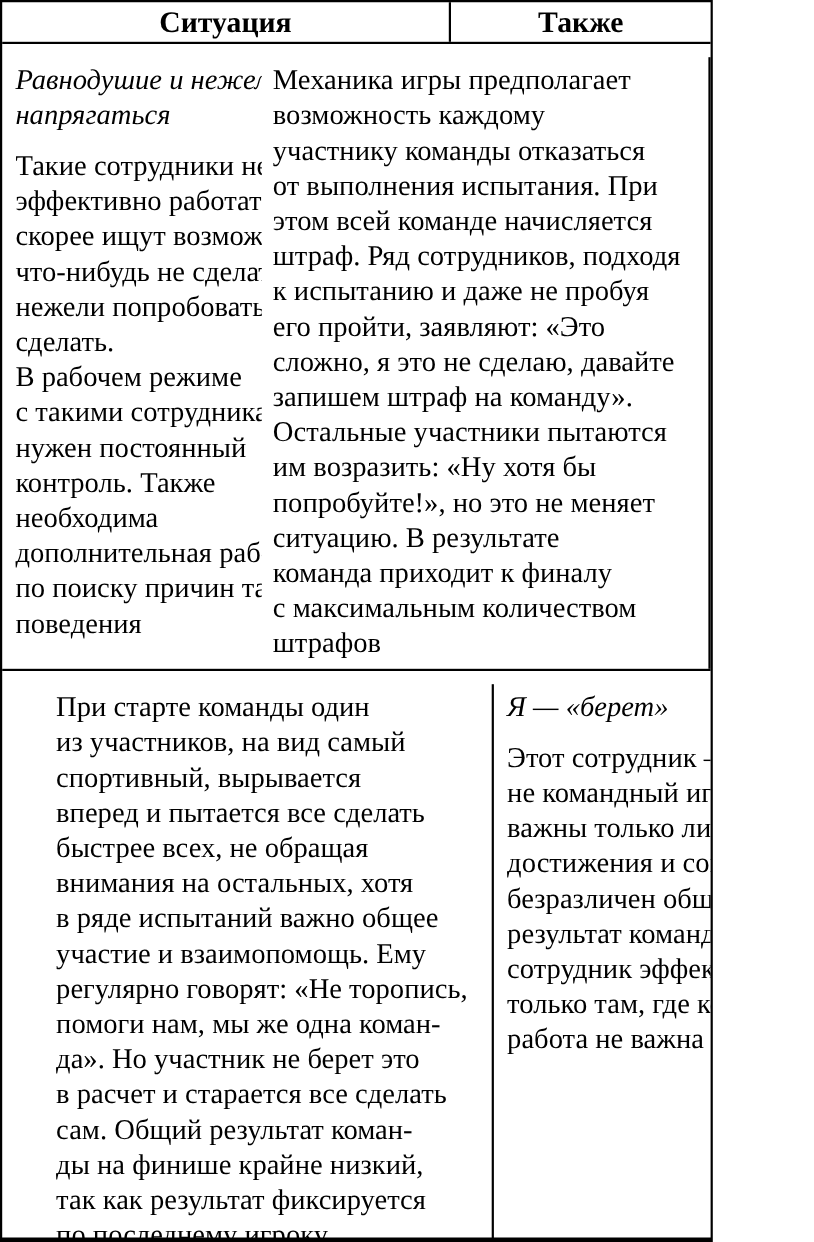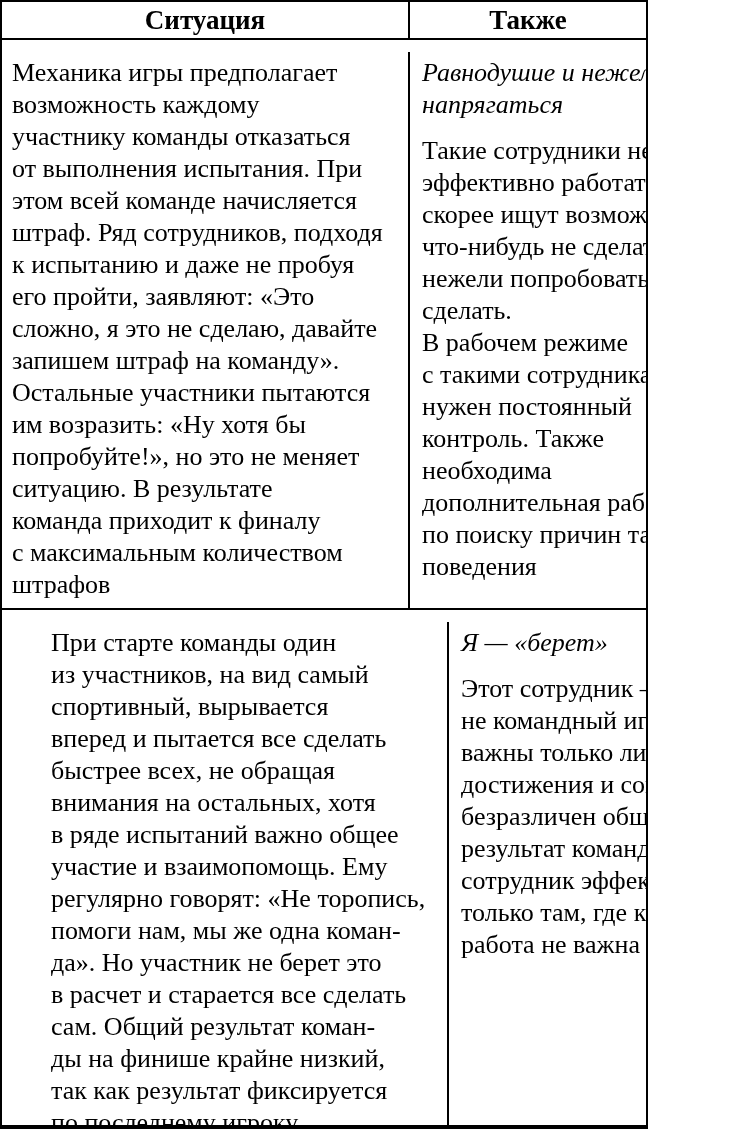--- a/index.html
+++ b/index.html
@@ -68,55 +68,55 @@
 
 <div class="page">
   <div class="table">
 
     <div class="thead">
       <div class="th col-left">Ситуация</div>
       <div class="th col-right">Также</div>
     </div>
 
     <div class="trow row-1">
-      <div class="td col-left pre-lines">Механика игры предполагает
-возможность каждому
-участнику команды отказаться
-от выполнения испытания. При
-этом всей команде начисляется
-штраф. Ряд сотрудников, подходя
-к испытанию и даже не пробуя
-его пройти, заявляют: «Это
-сложно, я это не сделаю, давайте
-запишем штраф на команду».
-Остальные участники пытаются
-им возразить: «Ну хотя бы
-попробуйте!», но это не меняет
-ситуацию. В результате
-команда приходит к финалу
-с максимальным количеством
-штрафов</div>
       <div class="td col-right">
         <div class="conclusion-heading">Равнодушие и нежелание
 напрягаться</div>
         <div class="pre-lines">Такие сотрудники не хотят
 эффективно работать, они
 скорее ищут возможность
 что-нибудь не сделать,
 нежели попробовать
 сделать.
 В рабочем режиме
 с такими сотрудниками
 нужен постоянный
 контроль. Также
 необходима
 дополнительная работа
 по поиску причин такого
 поведения</div>
       </div>
+      <div class="td col-left pre-lines">Механика игры предполагает
+возможность каждому
+участнику команды отказаться
+от выполнения испытания. При
+этом всей команде начисляется
+штраф. Ряд сотрудников, подходя
+к испытанию и даже не пробуя
+его пройти, заявляют: «Это
+сложно, я это не сделаю, давайте
+запишем штраф на команду».
+Остальные участники пытаются
+им возразить: «Ну хотя бы
+попробуйте!», но это не меняет
+ситуацию. В результате
+команда приходит к финалу
+с максимальным количеством
+штрафов</div>
     </div>
 
     <div class="trow row-2">
       <div class="td col-left pre-lines">При старте команды один
 из участников, на вид самый
 спортивный, вырывается
 вперед и пытается все сделать
 быстрее всех, не обращая
 внимания на остальных, хотя
 в ряде испытаний важно общее

